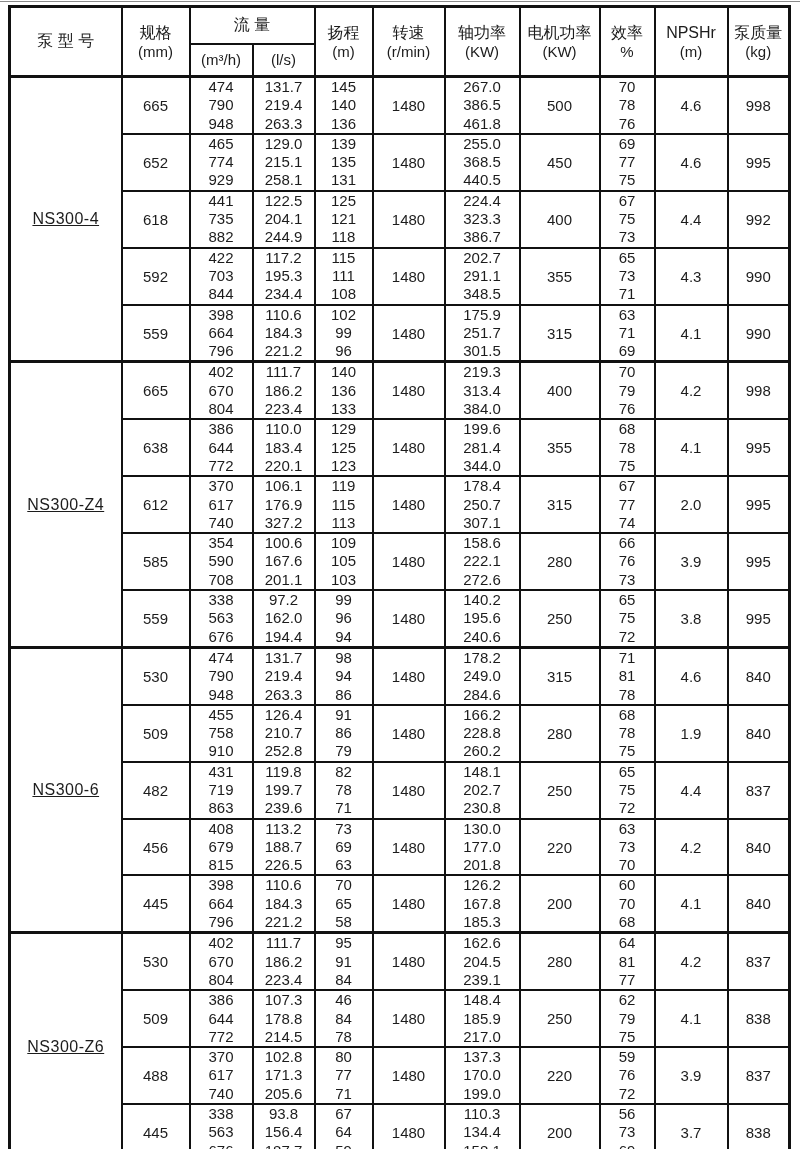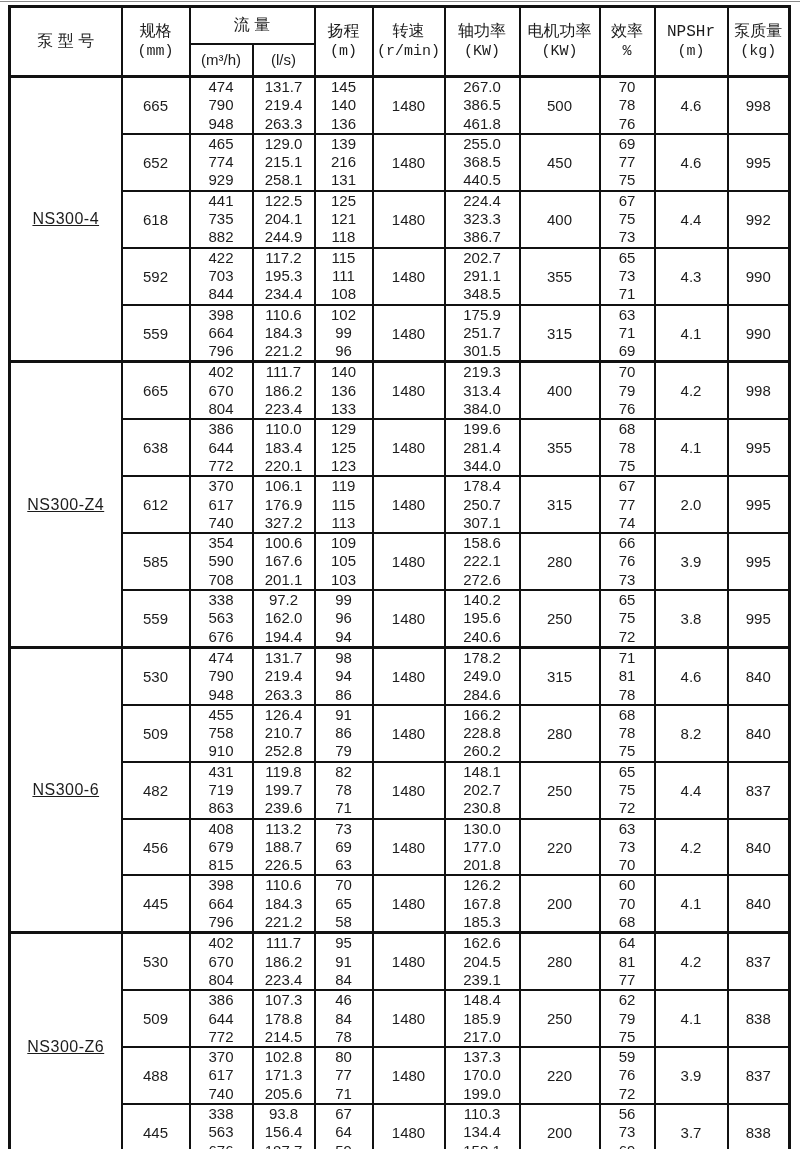--- a/index.html
+++ b/index.html
@@ -36,21 +36,21 @@
     padding: 0;
     text-align: center;
     vertical-align: middle;
     font-weight: normal;
     overflow: hidden;
   }
   thead tr.h1 { height: 37px; }
   thead tr.h2 { height: 33px; }
   thead th { font-size: 16px; background: #ffffff; }
   thead .unit { font-size: 15px; }
-  thead .two-line { line-height: 19px; font-family: Liberation Mono, monospace; }
+  thead .two-line { line-height: 19px; }
   tbody tr { height: 56px; }
   tbody tr.block-start td { border-top: 3px solid #111111; border-radius: 17px; }
   .spec-table { border: 3px solid #111111; }
   thead tr.h2 th { border-bottom: 3px solid #111111; }
   td.model { font-size: 16px; letter-spacing: 0.5px; text-decoration: underline; }
   td.multi {
     font-size: 15px;
     line-height: 18.3px;
     white-space: pre-line;
   }
@@ -144,21 +144,21 @@
         </tr>
         <tr>
           <td class="single">652</td>
           <td class="multi">465
 774
 929</td>
           <td class="multi">129.0
 215.1
 258.1</td>
           <td class="multi">139
-216
+135
 131</td>
           <td class="single">1480</td>
           <td class="multi">255.0
 368.5
 440.5</td>
           <td class="single">450</td>
           <td class="multi">69
 77
 75</td>
           <td class="single">4.6</td>
@@ -376,21 +376,21 @@
 86
 79</td>
           <td class="single">1480</td>
           <td class="multi">166.2
 228.8
 260.2</td>
           <td class="single">280</td>
           <td class="multi">68
 78
 75</td>
-          <td class="single">8.2</td>
+          <td class="single">1.9</td>
           <td class="single">840</td>
         </tr>
         <tr>
           <td class="single">482</td>
           <td class="multi">431
 719
 863</td>
           <td class="multi">119.8
 199.7
 239.6</td>

